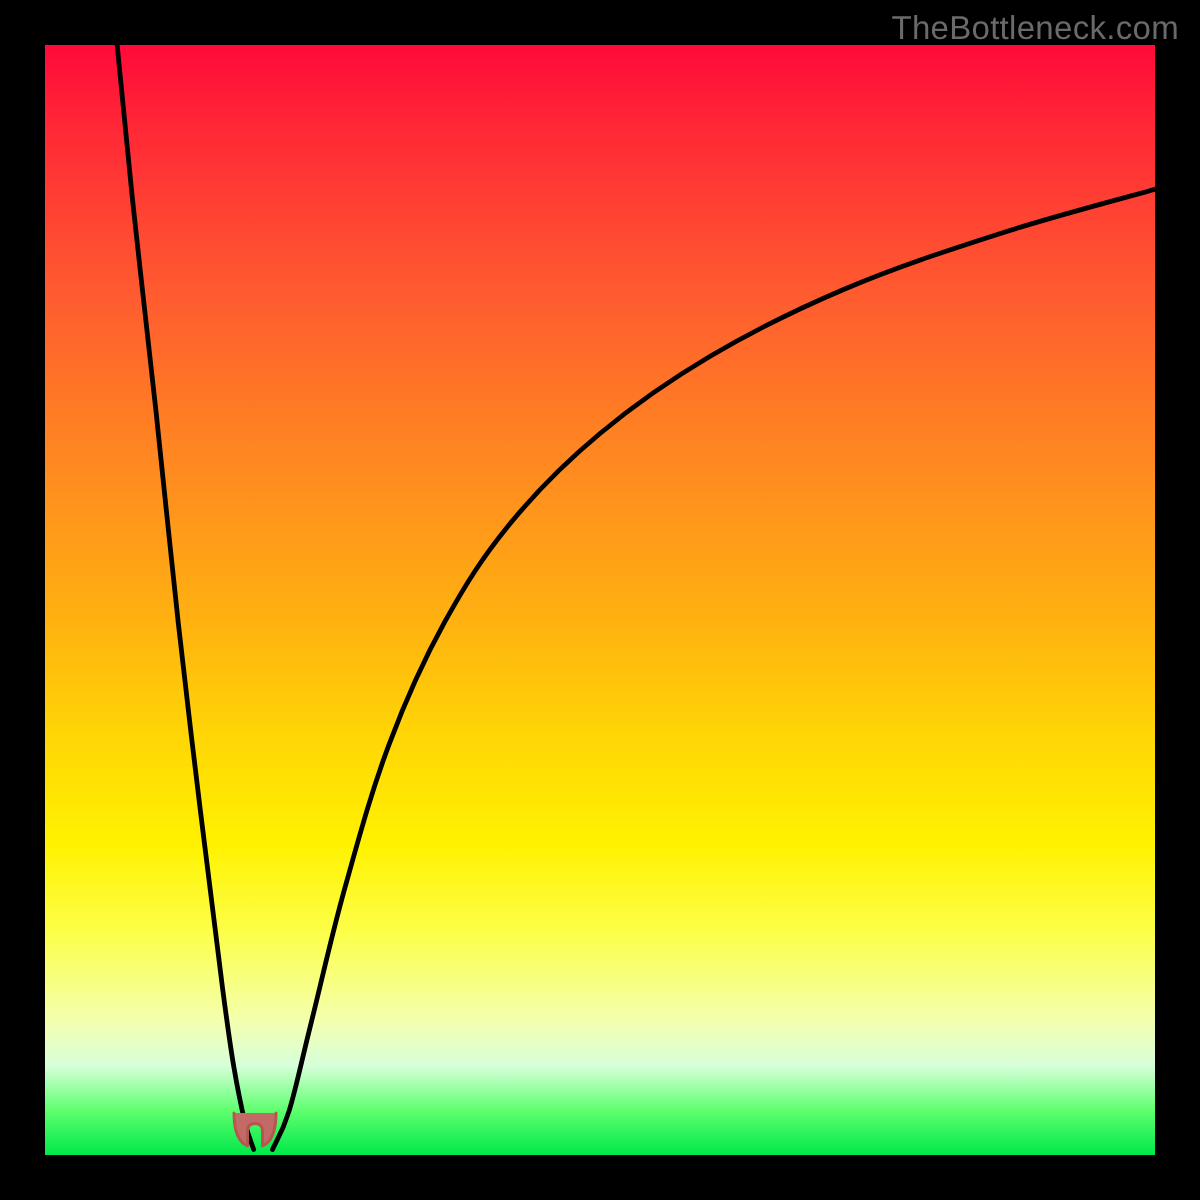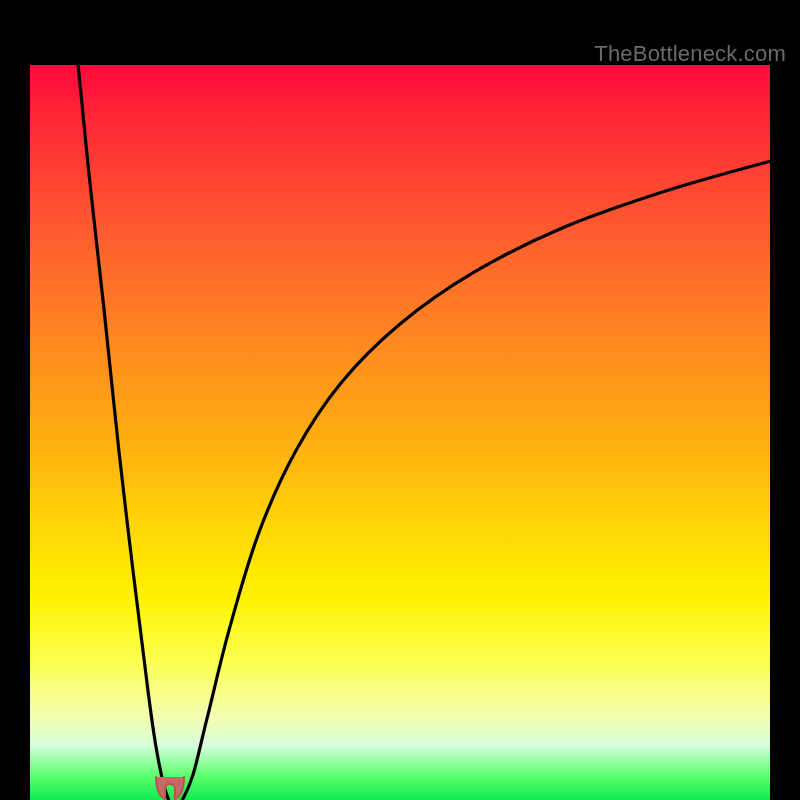--- a/index.html
+++ b/index.html
@@ -11,21 +11,20 @@
     overflow: hidden;
     font-family: Arial, Helvetica, sans-serif;
   }
   .frame {
     position: absolute;
     top: 0;
     left: 0;
     width: 800px;
     height: 704px;
     background: #000;
-    margin-top: 35px;
   }
   .plot {
     position: absolute;
     left: 30px;
     top: 30px;
     width: 740px;
     height: 740px;
     background: linear-gradient(
       to bottom,
       #ff0a3a 0%,

